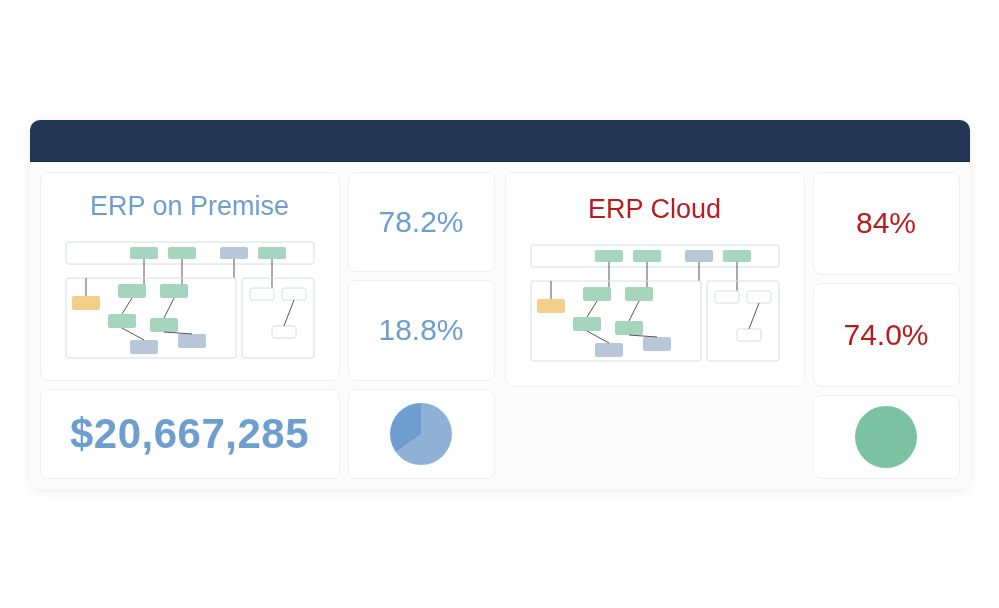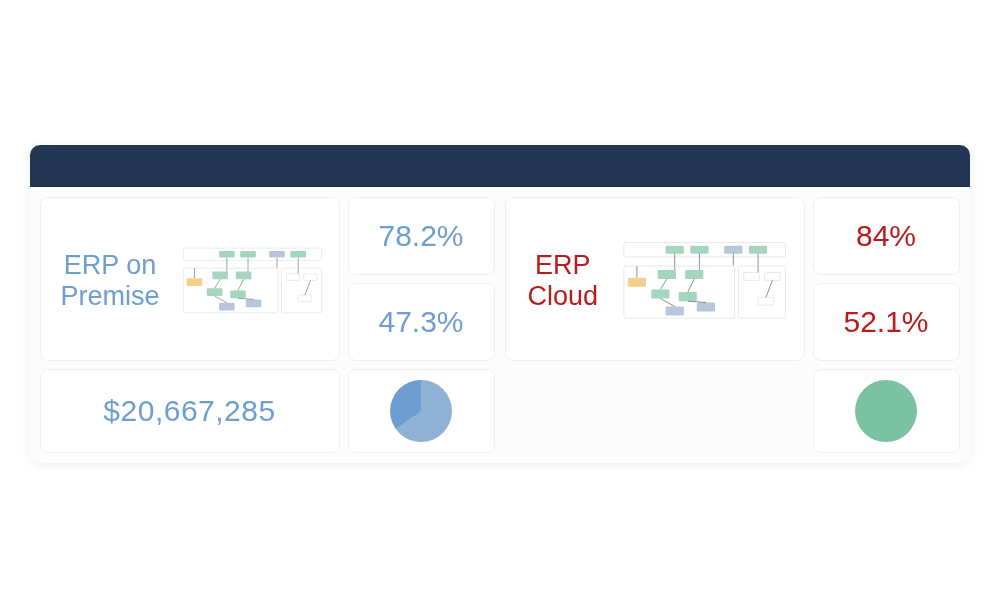--- a/index.html
+++ b/index.html
@@ -42,21 +42,21 @@
     background: #ffffff;
     border: 1px solid #eceff3;
     border-radius: 8px;
     display: flex;
     align-items: center;
     justify-content: center;
   }
   .title-card {
     grid-column: 1;
     grid-row: 1 / span 2;
-    flex-direction: row;
+    flex-direction: column;
     padding: 18px 14px 14px 14px;
     gap: 14px;
   }
   .title-text {
     font-size: 27px;
     font-weight: 400;
     text-align: center;
   }
   .blue { color: #6e9ecf; }
   .green { color: #b91c1c; }
@@ -66,22 +66,22 @@
   .pct-text {
     font-size: 30px;
     font-weight: 400;
   }
   .money-card {
     grid-column: 1;
     grid-row: 3;
     padding: 20px 0;
   }
   .money-text {
-    font-size: 30px;
-    font-weight: 400;
+    font-size: 42px;
+    font-weight: 700;
     letter-spacing: 0.5px;
   }
   .pie-card {
     grid-column: 2;
     grid-row: 3;
     padding: 10px 0;
   }
   .pie {
     width: 62px;
     height: 62px;
@@ -139,21 +139,21 @@
           <rect x="190" y="52" width="24" height="12" fill="none" stroke="#d6dde4" rx="2"></rect>
           <rect x="222" y="52" width="24" height="12" fill="none" stroke="#d6dde4" rx="2"></rect>
           <rect x="212" y="90" width="24" height="12" fill="none" stroke="#d6dde4" rx="2"></rect>
           <line x1="234" y1="64" x2="224" y2="90" stroke="#555" stroke-width="1"></line>
         </svg>
       </div>
       <div class="card pct-card">
         <span class="pct-text blue">78.2%</span>
       </div>
       <div class="card pct-card">
-        <span class="pct-text blue">47.3%</span>
+        <span class="pct-text blue">18.8%</span>
       </div>
       <div class="card money-card">
         <span class="money-text blue">$20,667,285</span>
       </div>
       <div class="card pie-card">
         <div class="pie pie-blue"></div>
       </div>
     </div>
 
     <div class="half">
@@ -186,21 +186,21 @@
           <rect x="190" y="52" width="24" height="12" fill="none" stroke="#d6dde4" rx="2"></rect>
           <rect x="222" y="52" width="24" height="12" fill="none" stroke="#d6dde4" rx="2"></rect>
           <rect x="212" y="90" width="24" height="12" fill="none" stroke="#d6dde4" rx="2"></rect>
           <line x1="234" y1="64" x2="224" y2="90" stroke="#555" stroke-width="1"></line>
         </svg>
       </div>
       <div class="card pct-card">
         <span class="pct-text green">84%</span>
       </div>
       <div class="card pct-card">
-        <span class="pct-text green">52.1%</span>
+        <span class="pct-text green">74.0%</span>
       </div>
       <div class="card pie-card">
         <div class="pie pie-green"></div>
       </div>
     </div>
 
   </div>
 </div>
 
 </body></html>

